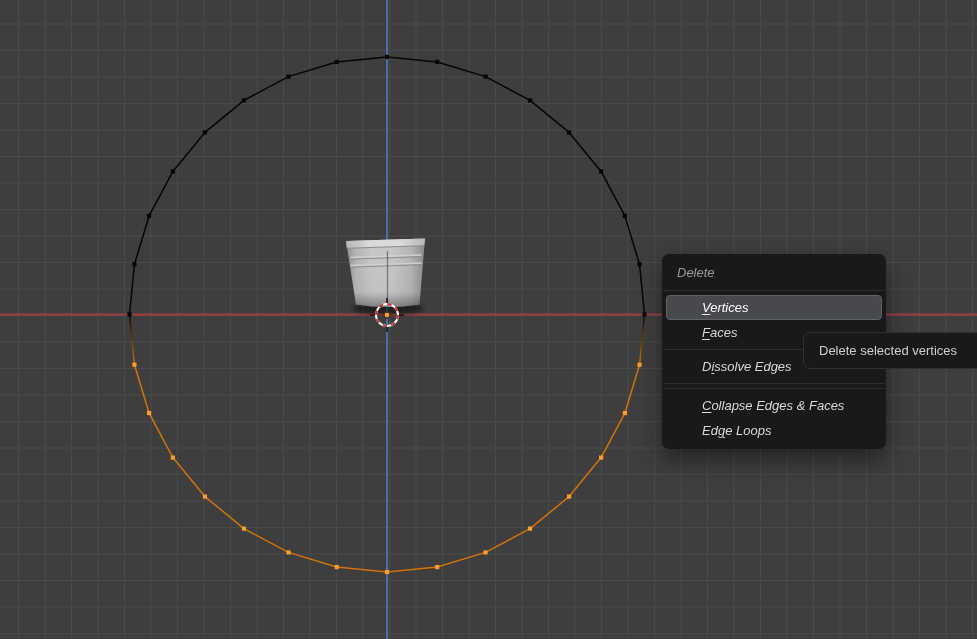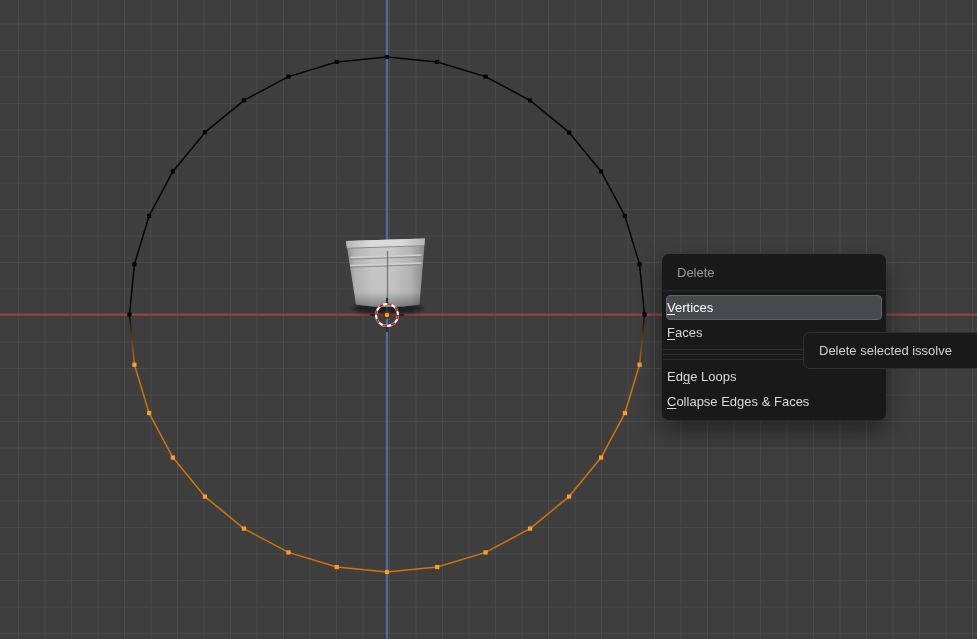--- a/index.html
+++ b/index.html
@@ -18,29 +18,30 @@
     background-position:18px 23.5px;
   }
   #scene{position:absolute;left:0;top:0;}
 
   
   #delete-menu{
     position:absolute;left:662px;top:254px;width:224px;
     background:#191919;border-radius:7px;
     padding:4px 0 6px 0;z-index:10;box-sizing:border-box;
     box-shadow:0 10px 24px rgba(0,0,0,.45);
+    font-style:italic;
   }
   .menu-header{
     height:28px;display:flex;align-items:center;
     padding-left:15px;color:#9a9a9a;font-size:13px;
   }
   .menu-sep{height:1px;background:#2e2e2e;margin:4px 1px;}
   .menu-item{
     height:25px;margin:0 4px;display:flex;align-items:center;
-    border-radius:4px;color:#d9d9d9;font-size:13px;
+    padding-left:35px;border-radius:4px;color:#d9d9d9;font-size:13px;
     border:1px solid transparent;box-sizing:border-box;cursor:default;
   }
   .menu-item.highlighted{
     background:#47494c;border-color:#5f6367;color:#ffffff;
   }
   .mn{text-decoration:underline;text-underline-offset:2px;text-decoration-thickness:1px;}
 
   
   #tooltip{
     position:absolute;left:803px;top:332px;height:37px;width:200px;
@@ -186,26 +187,29 @@
   <div class="menu-header">Delete</div>
   <div class="menu-sep"></div>
   <div id="menu-body">
       <div class="menu-item highlighted">
         <span><span class="mn">V</span>ertices</span>
       </div>
       <div class="menu-item">
         <span><span class="mn">F</span>aces</span>
       </div>
       <div class="menu-sep"></div>
+      <div class="menu-item">
+        <span>D<span class="mn">i</span>ssolve Edges</span>
+      </div>
       <div class="menu-sep"></div>
       <div class="menu-sep"></div>
       <div class="menu-item">
+        <span><span class="mn">C</span>ollapse Edges &amp; Faces</span>
+      </div>
+      <div class="menu-item">
         <span>Ed<span class="mn">g</span>e Loops</span>
-      </div>
-      <div class="menu-item">
-        <span><span class="mn">C</span>ollapse Edges &amp; Faces</span>
       </div>
     </div>
 </div>
 
 <div id="tooltip">
-  <span>Delete selected issolve</span>
+  <span>Delete selected vertices</span>
 </div>
 
 </body></html>

